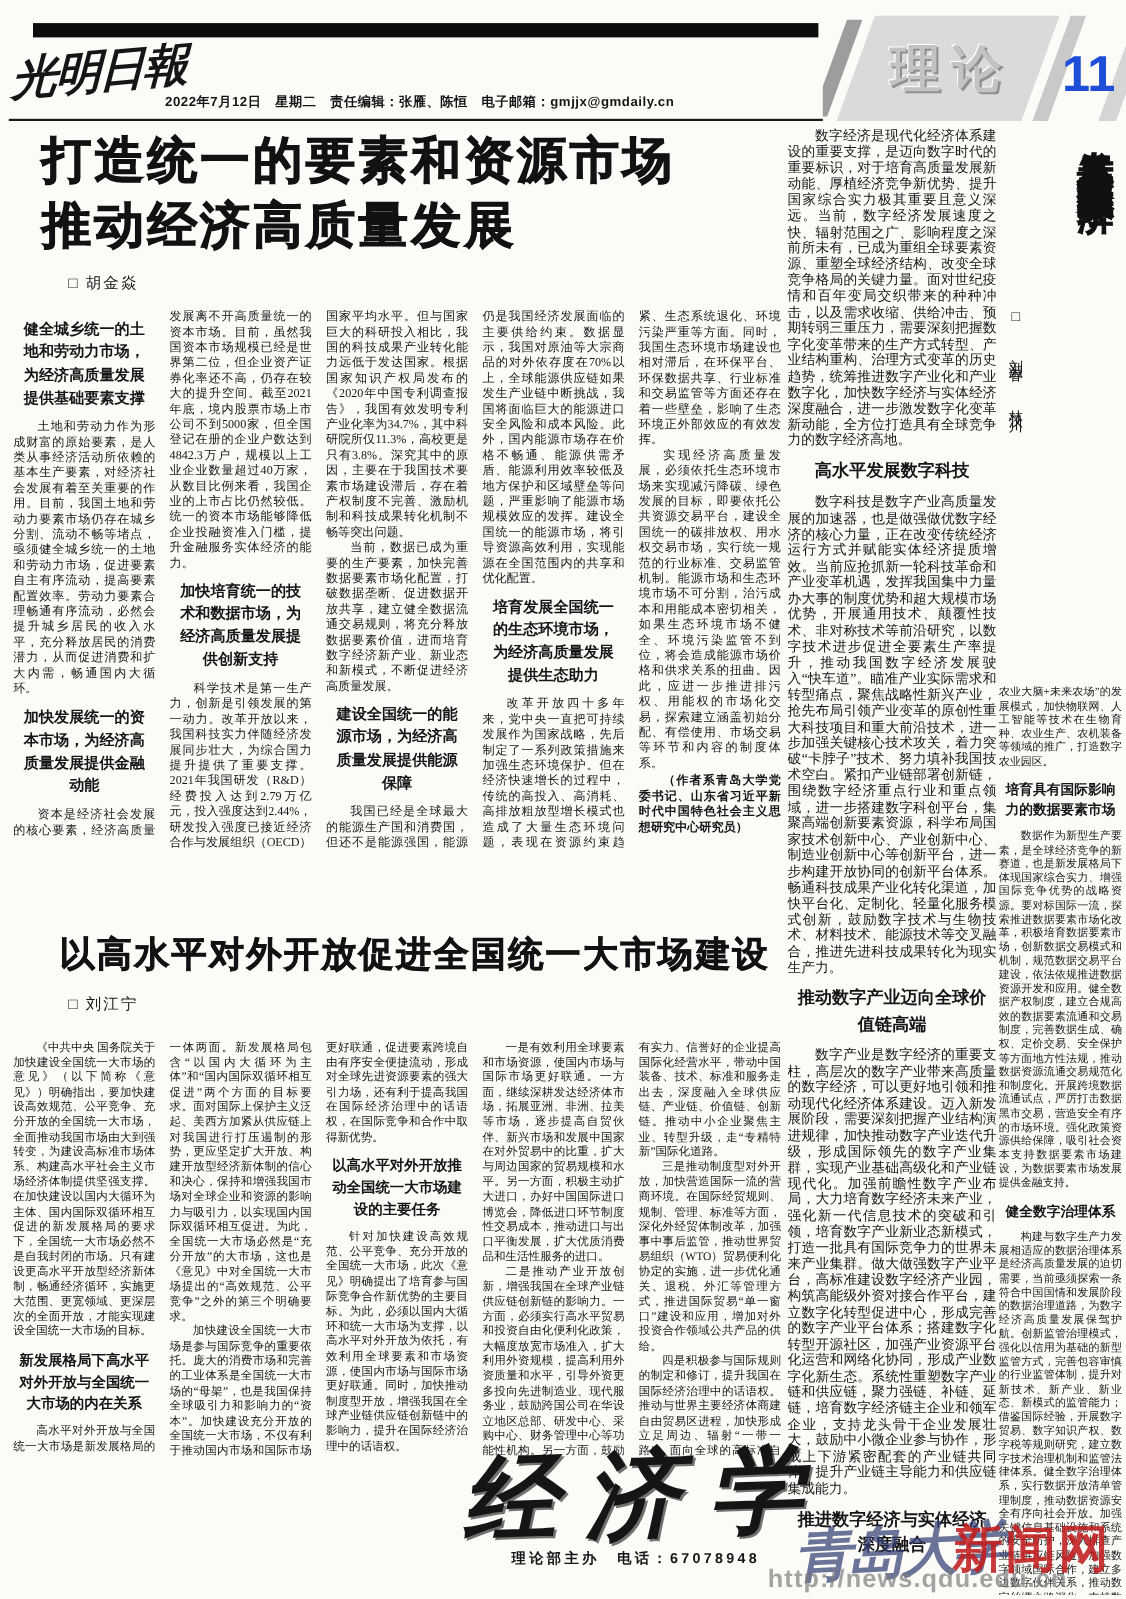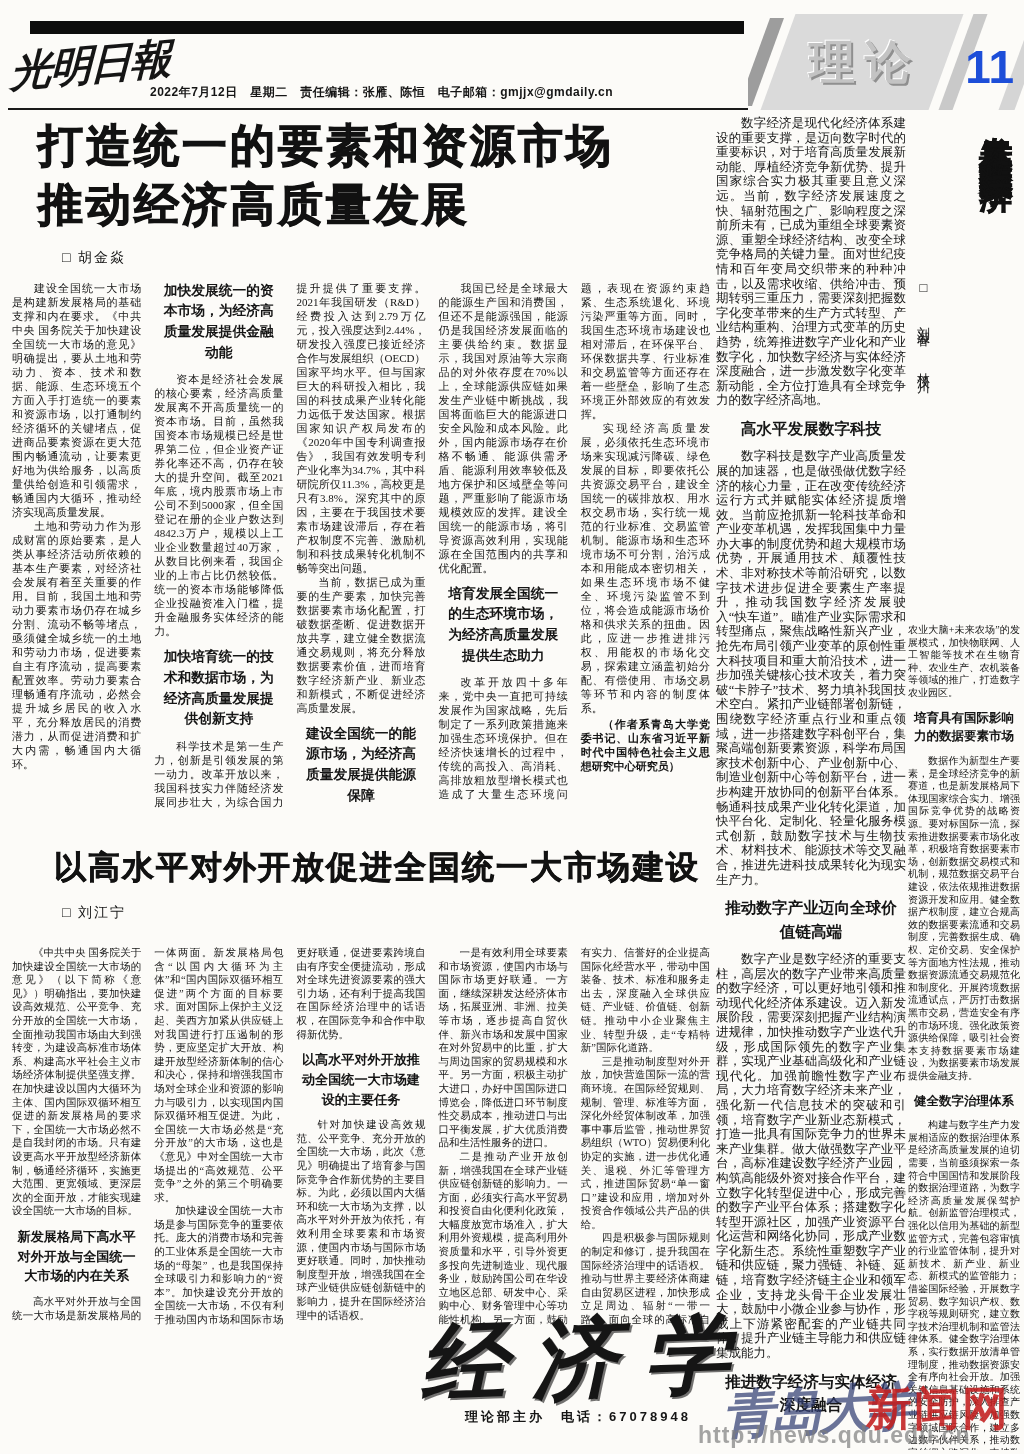--- a/index.html
+++ b/index.html
@@ -83,21 +83,21 @@
     <div class="badge-stripe3"></div>
     <div class="badge-title">理论</div>
     <div class="page-num">11</div>
   </div>
 
   <div class="a1">
     <div class="hl">打造统一的要素和资源市场</div>
     <div class="hl">推动经济高质量发展</div>
     <div class="byline">□ 胡金焱</div>
     <div class="a1-body">
-        <div class="it-p">建设全国统一大市场是构建新发展格局的基础支撑和内在要求。《中共中央 国务院关于加快建设全国统一大市场的意见》明确提出，要从土地和劳动力、资本、技术和数据、能源、生态环境五个方面入手打造统一的要素和资源市场，以打通制约经济循环的关键堵点，促进商品要素资源在更大范围内畅通流动，让要素更好地为供给服务，以高质量供给创造和引领需求，畅通国内大循环，推动经济实现高质量发展。</div>
+        <div class="it-sub">健全城乡统一的土地和劳动力市场，为经济高质量发展提供基础要素支撑</div>
         <div class="it-p">土地和劳动力作为形成财富的原始要素，是人类从事经济活动所依赖的基本生产要素，对经济社会发展有着至关重要的作用。目前，我国土地和劳动力要素市场仍存在城乡分割、流动不畅等堵点，亟须健全城乡统一的土地和劳动力市场，促进要素自主有序流动，提高要素配置效率。劳动力要素合理畅通有序流动，必然会提升城乡居民的收入水平，充分释放居民的消费潜力，从而促进消费和扩大内需，畅通国内大循环。</div>
         <div class="it-sub">加快发展统一的资本市场，为经济高质量发展提供金融动能</div>
         <div class="it-p">资本是经济社会发展的核心要素，经济高质量发展离不开高质量统一的资本市场。目前，虽然我国资本市场规模已经是世界第二位，但企业资产证券化率还不高，仍存在较大的提升空间。截至2021年底，境内股票市场上市公司不到5000家，但全国登记在册的企业户数达到4842.3万户，规模以上工业企业数量超过40万家，从数目比例来看，我国企业的上市占比仍然较低。统一的资本市场能够降低企业投融资准入门槛，提升金融服务实体经济的能力。</div>
         <div class="it-sub">加快培育统一的技术和数据市场，为经济高质量发展提供创新支持</div>
         <div class="it-p">科学技术是第一生产力，创新是引领发展的第一动力。改革开放以来，我国科技实力伴随经济发展同步壮大，为综合国力提升提供了重要支撑。2021年我国研发（R&amp;D）经费投入达到2.79万亿元，投入强度达到2.44%，研发投入强度已接近经济合作与发展组织（OECD）国家平均水平。但与国家巨大的科研投入相比，我国的科技成果产业转化能力远低于发达国家。根据国家知识产权局发布的《2020年中国专利调查报告》，我国有效发明专利产业化率为34.7%，其中科研院所仅11.3%，高校更是只有3.8%。深究其中的原因，主要在于我国技术要素市场建设滞后，存在着产权制度不完善、激励机制和科技成果转化机制不畅等突出问题。</div>
         <div class="it-p">当前，数据已成为重要的生产要素，加快完善数据要素市场化配置，打破数据垄断、促进数据开放共享，建立健全数据流通交易规则，将充分释放数据要素价值，进而培育数字经济新产业、新业态和新模式，不断促进经济高质量发展。</div>
         <div class="it-sub">建设全国统一的能源市场，为经济高质量发展提供能源保障</div>
         <div class="it-p">我国已经是全球最大的能源生产国和消费国，但还不是能源强国，能源仍是我国经济发展面临的主要供给约束。数据显示，我国对原油等大宗商品的对外依存度在70%以上，全球能源供应链如果发生产业链中断挑战，我国将面临巨大的能源进口安全风险和成本风险。此外，国内能源市场存在价格不畅通、能源供需矛盾、能源利用效率较低及地方保护和区域壁垒等问题，严重影响了能源市场规模效应的发挥。建设全国统一的能源市场，将引导资源高效利用，实现能源在全国范围内的共享和优化配置。</div>
         <div class="it-sub">培育发展全国统一的生态环境市场，为经济高质量发展提供生态助力</div>
         <div class="it-p">改革开放四十多年来，党中央一直把可持续发展作为国家战略，先后制定了一系列政策措施来加强生态环境保护。但在经济快速增长的过程中，传统的高投入、高消耗、高排放粗放型增长模式也造成了大量生态环境问题，表现在资源约束趋紧、生态系统退化、环境污染严重等方面。同时，我国生态环境市场建设也相对滞后，在环保平台、环保数据共享、行业标准和交易监管等方面还存在着一些壁垒，影响了生态环境正外部效应的有效发挥。</div>

